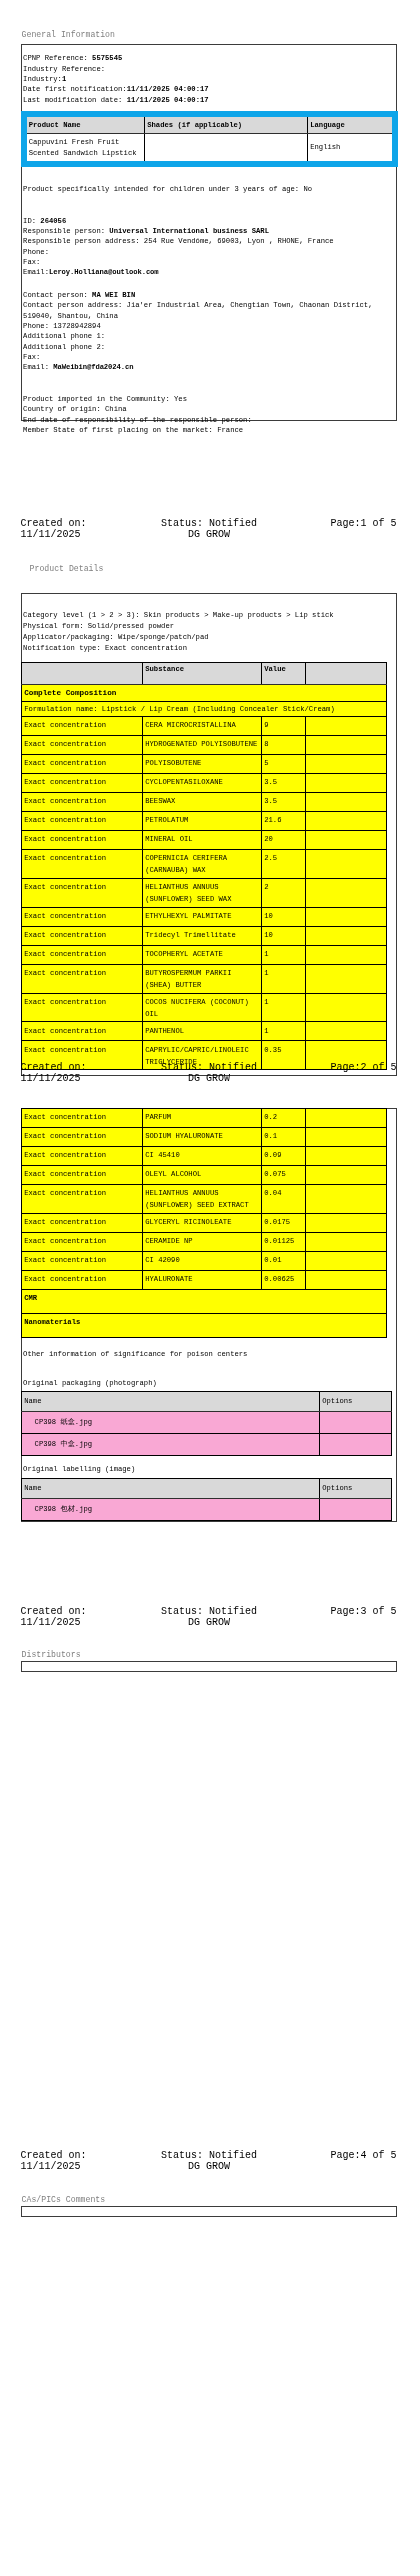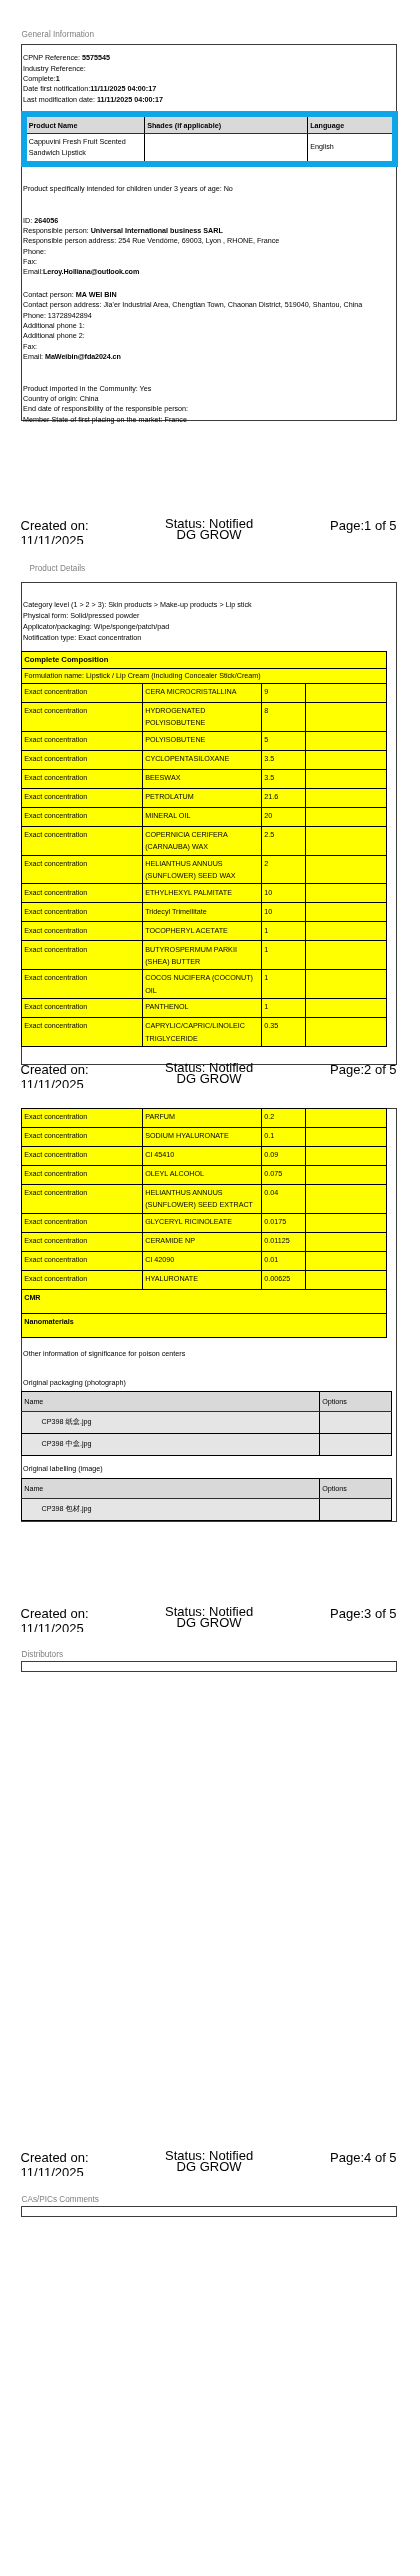--- a/index.html
+++ b/index.html
@@ -1,18 +1,18 @@
 <!DOCTYPE html>
 <html style="font-size:8.2px"><head>
 <meta charset="utf-8">
 <title>CPNP Notification Report</title>
 <style>
   html,body{margin:0;padding:0;background:#ffffff;}
   body{width:420px;font-family:"Liberation Sans",sans-serif;color:#000;font-size:7.2px;}
-  .page{position:relative;width:420px;height:544px;background:#fff;overflow:hidden;}
+  .page{position:relative;width:420px;height:544px;background:#fff;overflow:hidden;font-family:Liberation Mono, monospace;}
   .section-title{font-size:8.2px;color:#7f7f7f;margin:0 0 0 21.6px;}
   .box{margin-left:20.6px;width:376px;border:1px solid #3b3b3b;box-sizing:border-box;background:#fff;}
   .line{margin-left:1.5px;line-height:10.3px;}
   .b{font-weight:bold;}
   .email{font-weight:bold;letter-spacing:-0.1px;}
   table{border-collapse:collapse;table-layout:fixed;}
   th,td{border:0.5px solid #000;overflow:hidden;}
   
   .p1t{width:371px;margin-left:-1px;margin-top:6.2px;border:6px solid #0ea5e9;}
   .p1t th{background:#d9d9d9;text-align:left;font-weight:bold;height:14px;padding:1px 2.1px;border-bottom:1px solid #2e2e2e;}
@@ -20,37 +20,37 @@
   
   .comp{width:365px;margin-left:-1px;border:1px solid #2e2e2e;}
   .comp th{background:#d9d9d9;text-align:left;font-weight:bold;height:18px;padding:2.1px 1px 1px 2.6px;vertical-align:top;border-bottom:1px solid #2e2e2e;}
   .comp td{background:#ffff00;vertical-align:top;padding:2.1px 1px 1px 2.6px;line-height:12.4px;height:19px;box-sizing:border-box;}
   .comp .cc td{font-weight:bold;font-size:7.7px;height:17.5px;}
   .comp .form td{height:14.4px;line-height:9.3px;}
   .comp .cmr td{font-weight:bold;height:24px;}
   
   .nopt{width:370px;margin-left:-1px;border:1px solid #2e2e2e;}
   .nopt th{background:#d9d9d9;font-weight:normal;text-align:left;height:17px;padding:1px 2.6px;border-bottom:1px solid #2e2e2e;}
-  .nopt td{height:19px;vertical-align:middle;padding:1px 20px;background:#e5e5e5;}
-  .footer{position:absolute;top:518px;left:20.6px;width:376px;display:flex;font-size:13px;}
+  .nopt td{height:19px;vertical-align:middle;padding:1px 13px;background:#f9a8d4;}
+  .footer{position:absolute;top:518px;left:20.6px;width:376px;display:flex;font-size:10px;}
   .f-left{width:124px;}
   .f-center{width:129px;text-align:center;line-height:11.3px;}
   .f-right{flex:1;text-align:right;}
   .thinbox{height:11.3px;}
 </style>
 </head>
 <body>
 
 <div class="page">
   <div class="section-title" style="margin-top:30px;margin-bottom:5.2px;">General Information</div>
   <div class="box" style="height:377px;">
     <div style="margin-top:8.2px;">
       <div class="line"><span>CPNP Reference: </span><span class="b">5575545</span></div>
       <div class="line"><span>Industry Reference:</span><span class="b"></span></div>
-      <div class="line"><span>Complete:</span><span class="b">1</span></div>
+      <div class="line"><span>Industry:</span><span class="b">1</span></div>
       <div class="line"><span>Date first notification:</span><span class="b">11/11/2025 04:00:17</span></div>
       <div class="line"><span>Last modification date: </span><span class="b">11/11/2025 04:00:17</span></div>
     </div>
     <table class="p1t">
       <colgroup>
           <col style="width:121px">
           <col style="width:163px">
           <col style="width:87px">
         </colgroup>
       <tbody>
@@ -99,40 +99,46 @@
     <div class="f-left">Created on: 11/11/2025</div>
     <div class="f-center">
       <div>Status: Notified</div>
       <div>DG GROW</div>
     </div>
     <div class="f-right">Page:1 of 5</div>
   </div>
 </div>
 
 <div class="page">
-  <div class="section-title" style="margin-top:20px;margin-bottom:9px;padding-left:8px;">Product Details</div>
+  <div class="section-title" style="margin-top:20px;margin-bottom:20px;padding-left:8px;">Product Details</div>
   <div class="box" style="height:483px;">
     <div style="margin-top:15.5px;line-height:11.3px;">
 
         <div class="line" style="line-height:11.3px;">Category level (1 &gt; 2 &gt; 3): Skin products &gt; Make-up products &gt; Lip stick</div>
 
         <div class="line" style="line-height:11.3px;">Physical form: Solid/pressed powder</div>
 
         <div class="line" style="line-height:11.3px;">Applicator/packaging: Wipe/sponge/patch/pad</div>
 
         <div class="line" style="line-height:11.3px;">Notification type: Exact concentration</div>
       </div>
     <table class="comp" style="margin-top:7.2px;">
       <colgroup>
           <col style="width:121px">
           <col style="width:119px">
           <col style="width:44px">
           <col style="width:81px">
         </colgroup>
       <tbody>
+        <tr>
+          <th></th>
+          <th>Substance</th>
+          <th>Value</th>
+          <th></th>
+        </tr>
         <tr class="cc">
           <td colspan="4">Complete Composition</td>
         </tr>
         <tr class="form">
           <td colspan="4">Formulation name: Lipstick / Lip Cream (Including Concealer Stick/Cream)</td>
         </tr>
       </tbody>
       <tbody>
 
           <tr>

